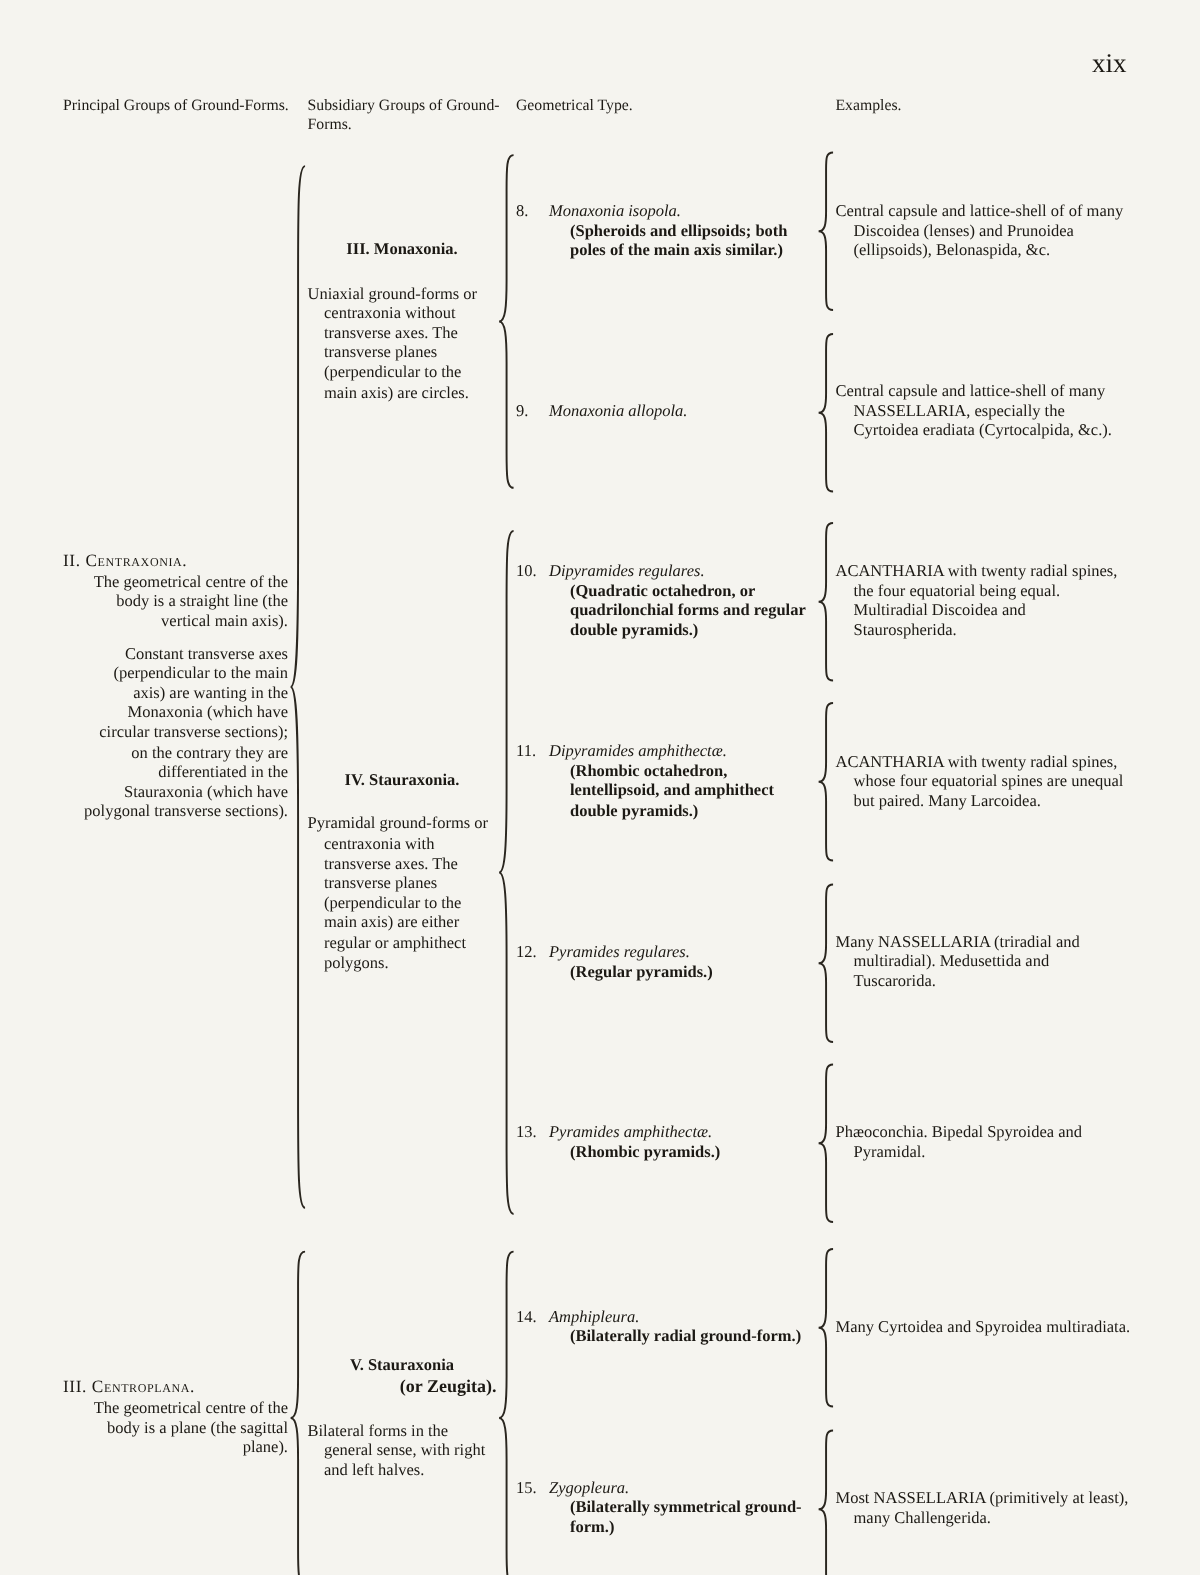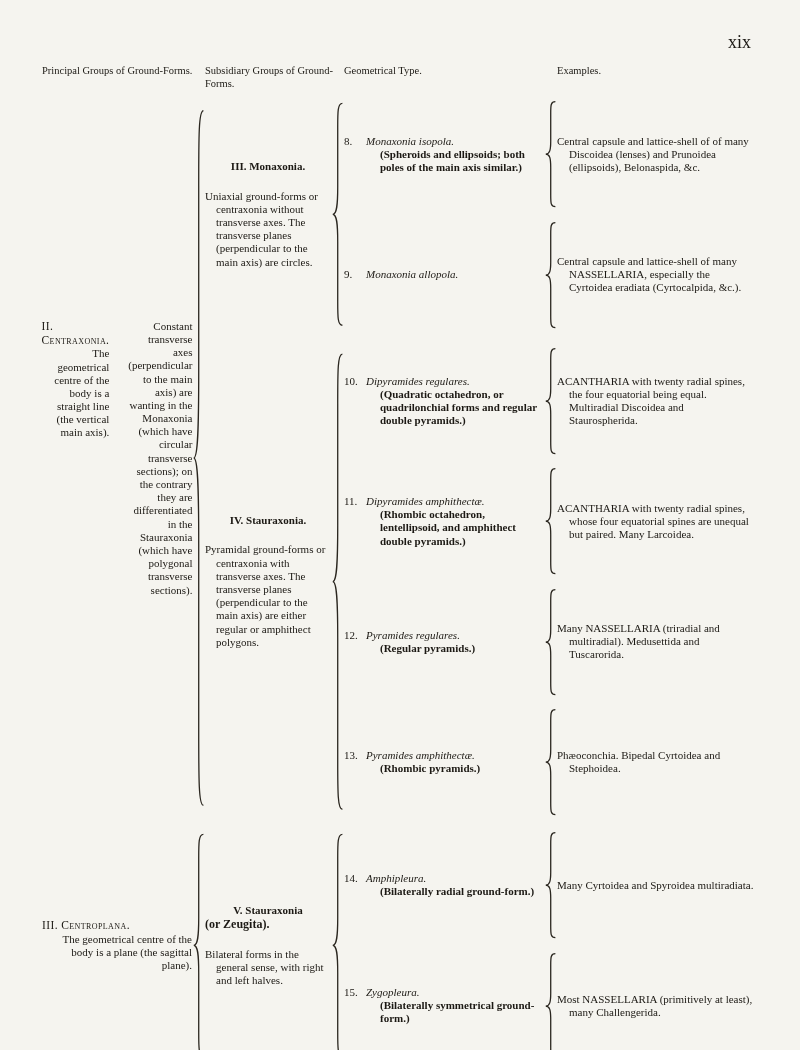--- a/index.html
+++ b/index.html
@@ -23,37 +23,37 @@
 
   
   .gftable{font-size:11px;line-height:1.2;}
   .thead{display:flex;font-size:10.5px;line-height:1.25;margin:4px 0 10px 0;}
   .thead .h1{width:163px;}
   .thead .h2{width:139px;}
   .thead .h3{width:213px;}
   .thead .h4{width:198px;}
 
   .grp{display:flex;align-items:center;margin-bottom:15px;}
-  .c1{width:150px;display:flex;flex-direction:row;justify-content:center;gap:8px;}
+  .c1{width:150px;display:flex;flex-direction:column;justify-content:center;gap:8px;}
   .c2{width:126px;}
   .subcol{display:flex;flex-direction:column;gap:18px;flex:1;}
   .sub{display:flex;align-items:center;}
   .types{display:flex;flex-direction:column;gap:12px;flex:1;}
   .trow{display:flex;align-items:center;}
   .c3{width:200px;display:flex;}
   .c4{width:198px;}
 
   .brace{width:13px;align-self:stretch;display:flex;min-height:26px;flex:none;}
   .brace svg{width:100%;height:100%;display:block;}
 
   .sc{font-variant:small-caps;letter-spacing:0.4px;}
   .phead{font-size:11.5px;}
   .pdesc,.pnote{text-indent:-11px;padding-left:11px;text-align:right;}
   .shead{font-weight:bold;font-size:11px;text-align:center;}
-  .ssub{font-weight:bold;font-size:12px;text-align:left;}
+  .ssub{font-weight:bold;font-size:12px;text-align:right;}
   .sdesc{text-indent:-11px;padding-left:11px;margin-top:16px;}
 
   .tnum{width:22px;flex:none;font-size:11px;}
   .tbody{flex:1;}
   .tname{font-style:italic;}
   .tdef{padding-left:14px;font-weight:bold;}
   .ex{text-indent:-12px;padding-left:12px;}
   .ital{font-style:italic;}
 </style>
 </head>
@@ -212,21 +212,21 @@
                   <div class="tname">Pyramides amphithectæ.</div>
                   <div class="tdef">(Rhombic pyramids.)</div>
                 </div>
               </div>
               <div class="brace">
   <svg viewBox="0 0 12 100" preserveAspectRatio="none" aria-hidden="true">
     <path d="M10.5 1.5 C6.2 1.5 6.2 5 6.2 12 L6.2 38 C6.2 46 5.4 50 1.6 50 C5.4 50 6.2 54 6.2 62 L6.2 88 C6.2 95 6.2 98.5 10.5 98.5" fill="none" stroke="#2a261f" stroke-width="1.3" vector-effect="non-scaling-stroke"></path>
   </svg>
 </div>
               <div class="c4">
-                <div class="ex"><span class="ital"></span><span>Phæoconchia. Bipedal Cyrtoidea and Stephoidea.</span></div>
+                <div class="ex"><span class="ital"></span><span>Phæoconchia. Bipedal Spyroidea and Pyramidal.</span></div>
               </div>
             </div>
 
           </div>
         </div>
 
       </div>
     </div>
 
     <div class="grp">

